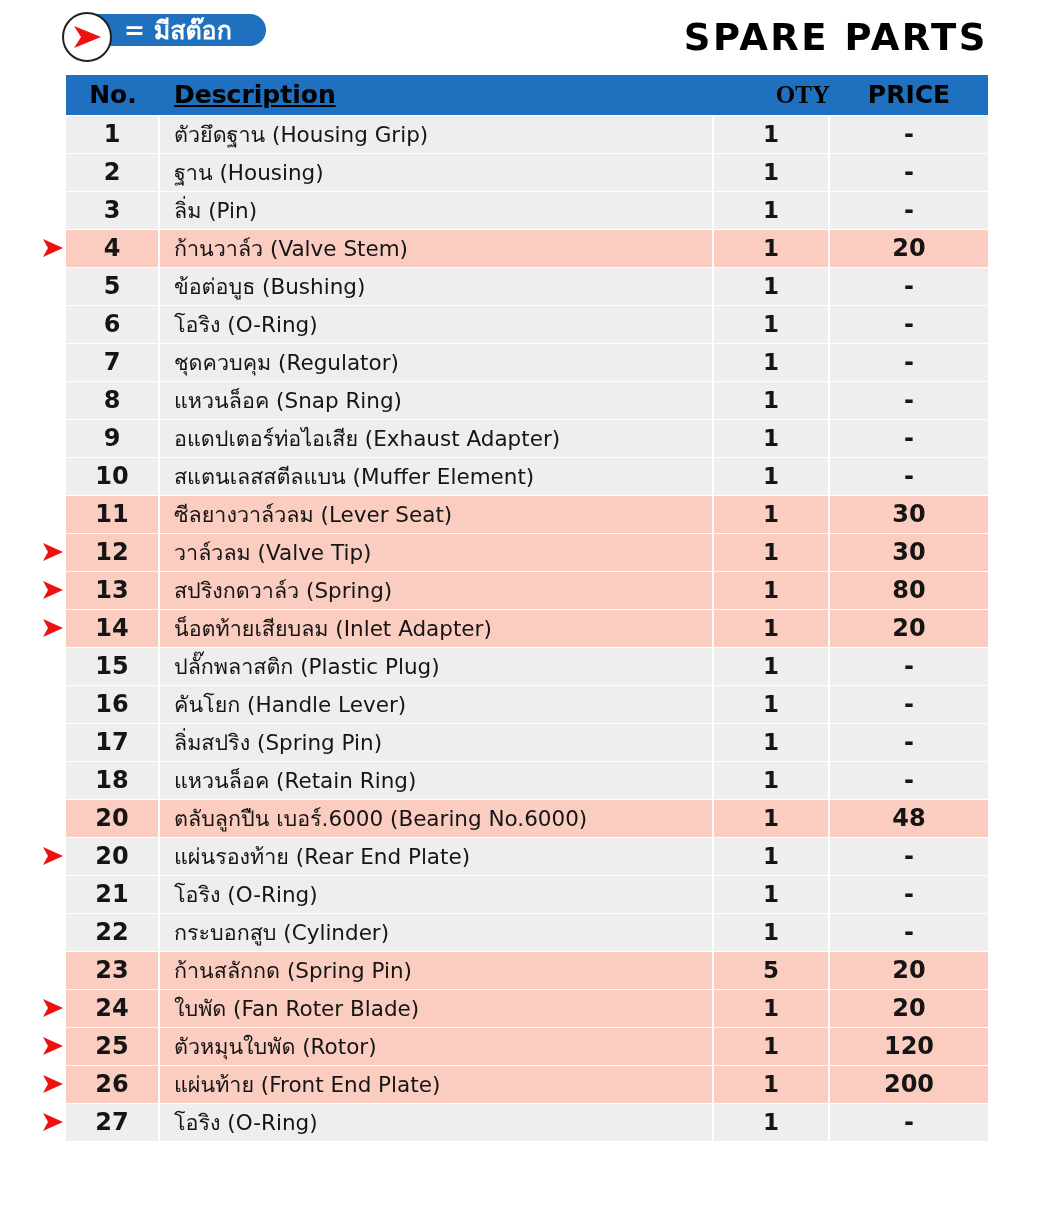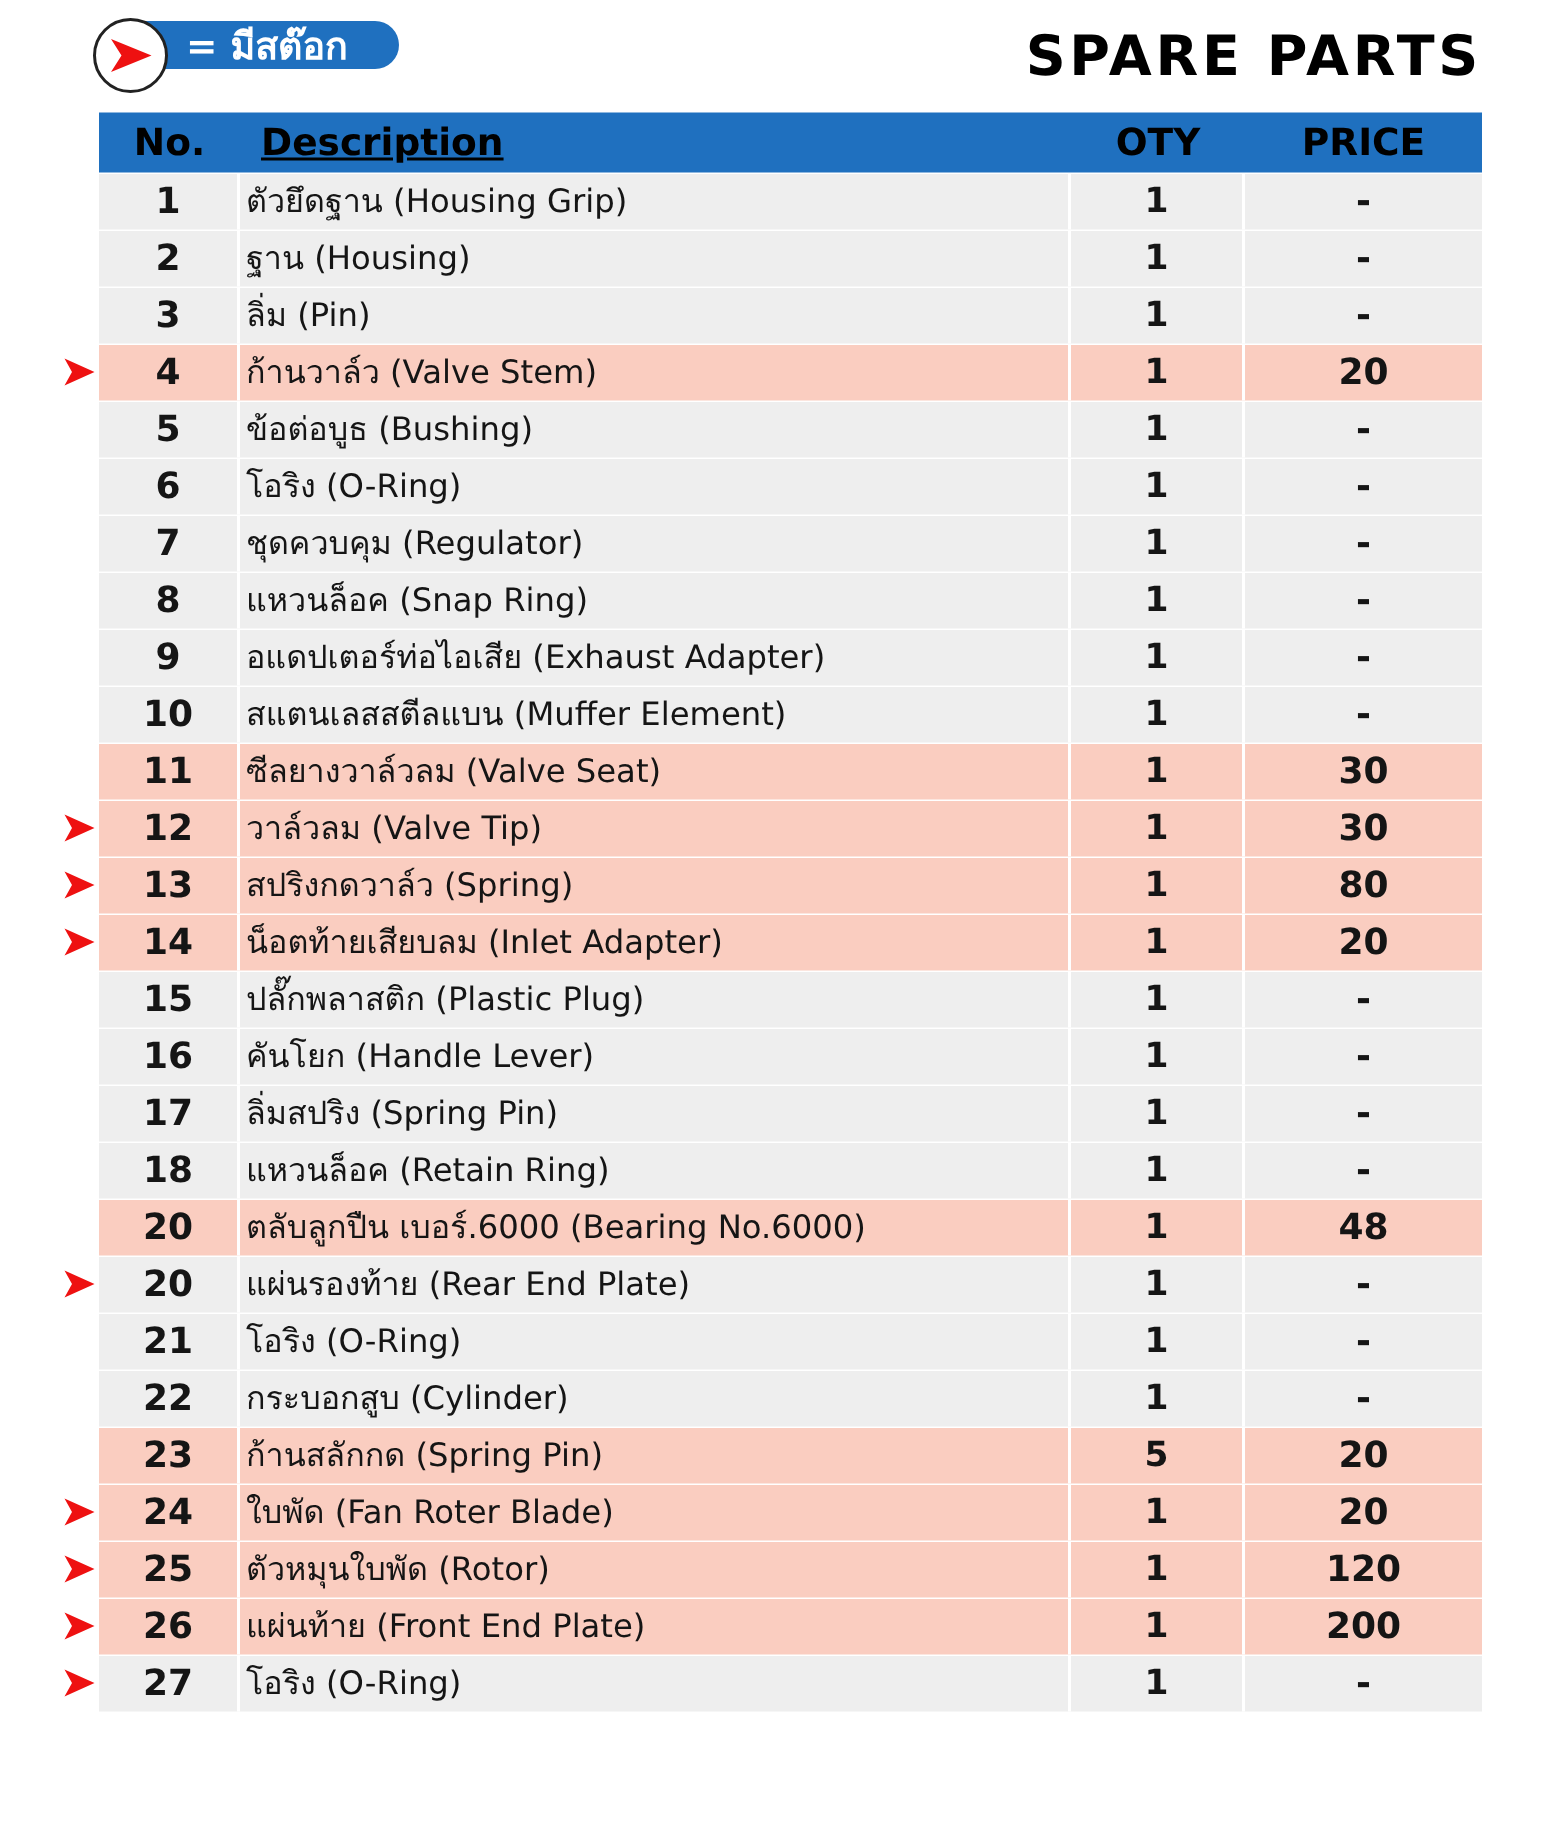--- a/index.html
+++ b/index.html
@@ -101,21 +101,21 @@
     color: #000000;
     font-size: 25px;
     font-weight: bold;
     padding: 0 0 0 0;
     vertical-align: middle;
     line-height: 40px;
     border: 0;
   }
   th.h-no    { text-align: center; }
   th.h-desc  { text-align: left; padding-left: 14px; text-decoration: underline; }
-  th.h-qty   { text-align: center; }
+  th.h-qty   { text-align: right; font-family: Liberation Serif, serif; }
   th.h-price { text-align: center; }
 
   
   tbody tr { height: 37px; }
   tbody td {
     font-size: 22px;
     color: #151515;
     vertical-align: middle;
     line-height: 37px;
     height: 37px;
@@ -126,21 +126,21 @@
   }
   tbody tr.hl td { background: #facdc0; }
 
   td.d-no {
     text-align: center;
     font-weight: bold;
     font-size: 24px;
   }
   td.d-desc {
     text-align: left;
-    padding-left: 4px;
+    padding-left: 14px;
     font-weight: normal;
     font-size: 21.5px;
   }
   td.d-qty {
     text-align: center;
     font-weight: bold;
     font-size: 23px;
   }
   td.d-price {
     text-align: center;
@@ -260,21 +260,21 @@
             <td class="d-price dash">-</td>
           </tr>
           <tr>
             <td class="d-no">10</td>
             <td class="d-desc">สแตนเลสสตีลแบน  (Muffer Element)</td>
             <td class="d-qty">1</td>
             <td class="d-price dash">-</td>
           </tr>
           <tr class="hl">
             <td class="d-no">11</td>
-            <td class="d-desc">ซีลยางวาล์วลม (Valve Seat)</td>
+            <td class="d-desc">ซีลยางวาล์วลม (Lever Seat)</td>
             <td class="d-qty">1</td>
             <td class="d-price">30</td>
           </tr>
           <tr class="hl">
             <td class="d-no">12</td>
             <td class="d-desc">วาล์วลม (Valve Tip)</td>
             <td class="d-qty">1</td>
             <td class="d-price">30</td>
           </tr>
           <tr class="hl">

